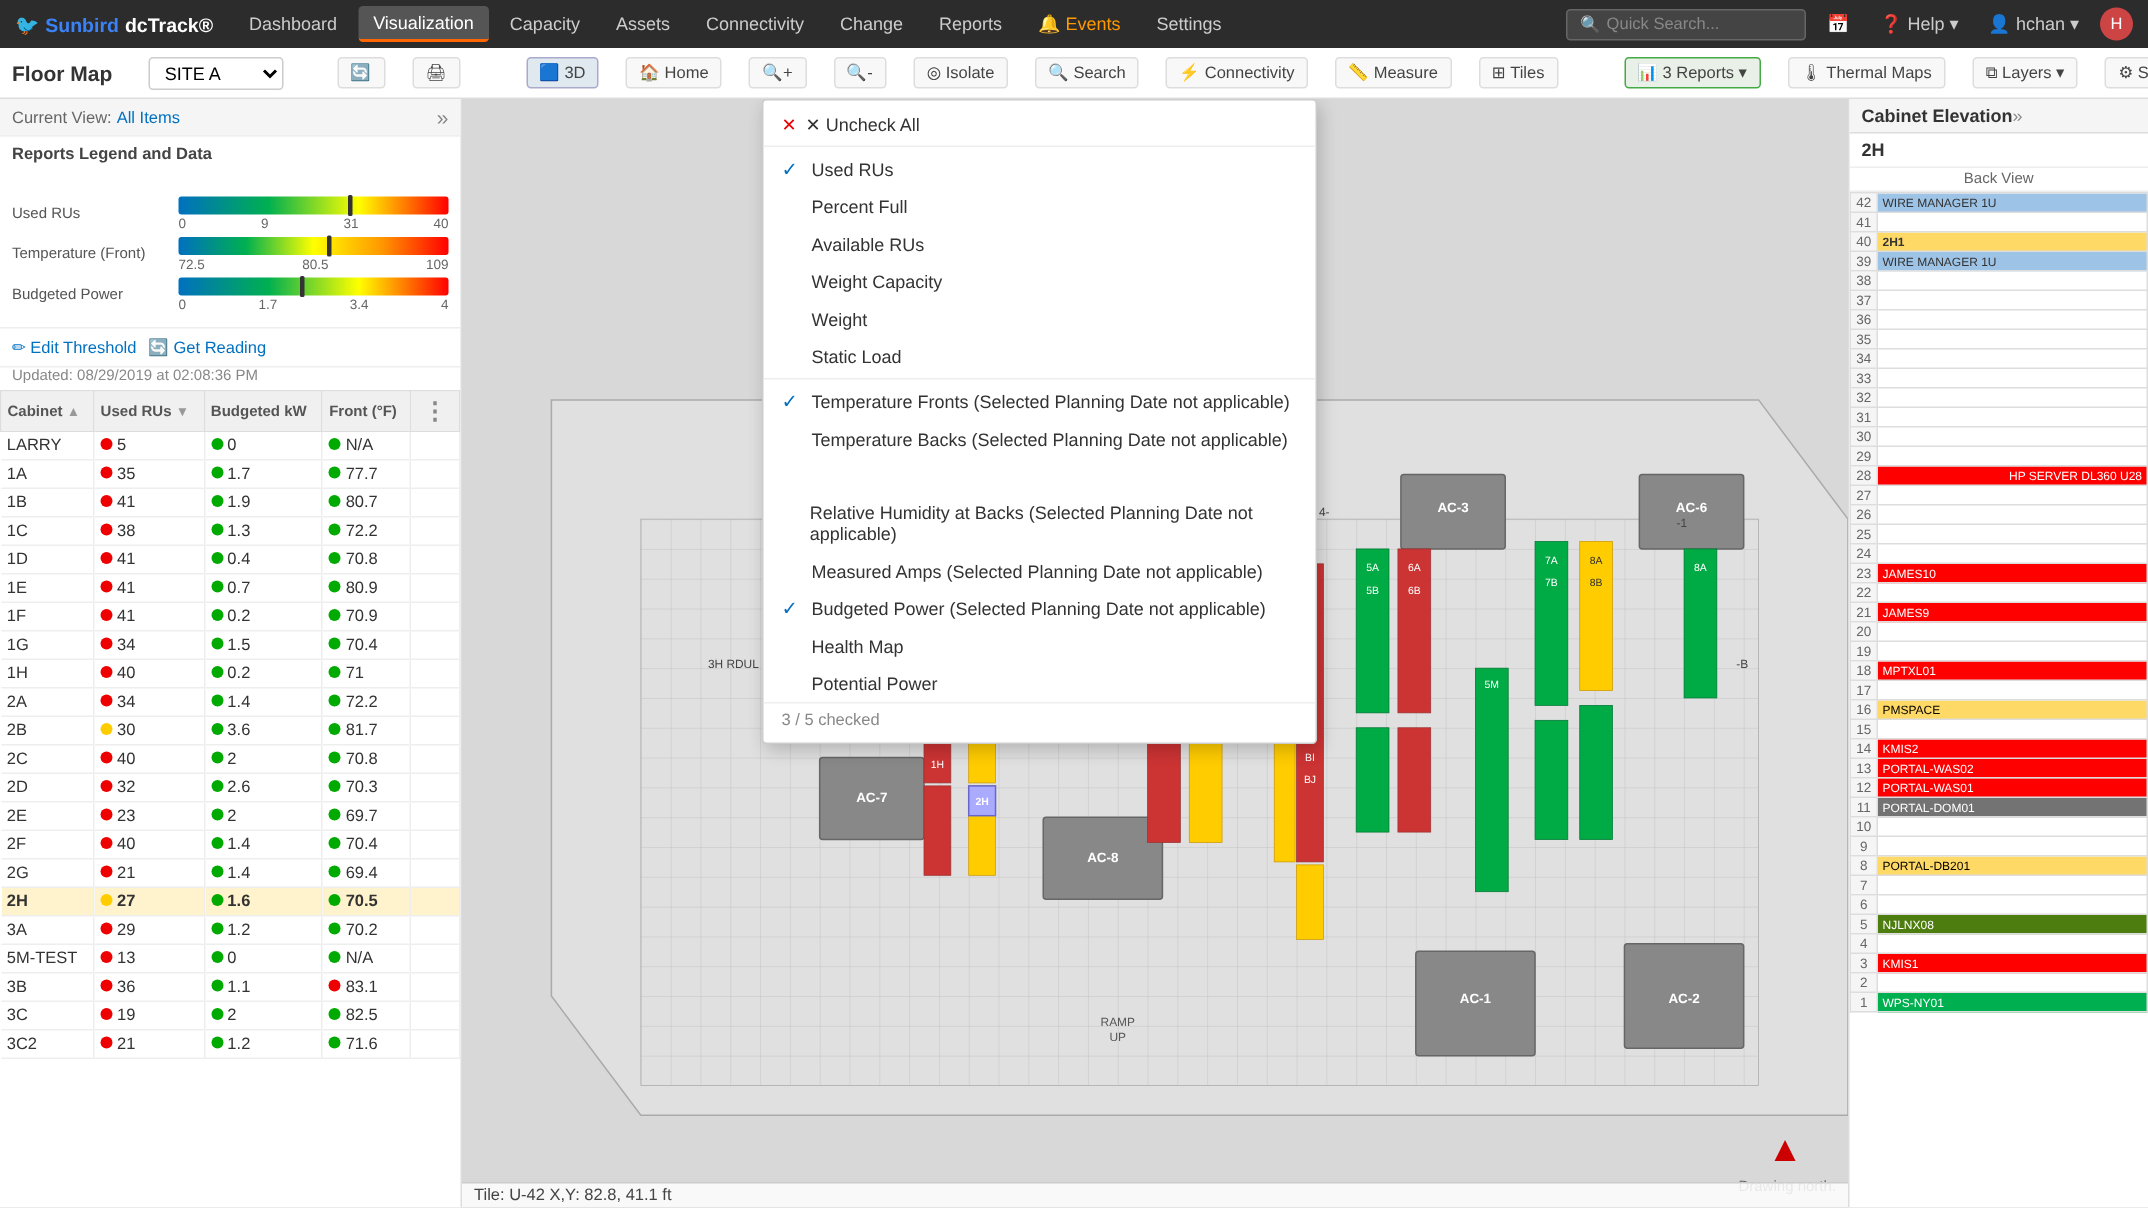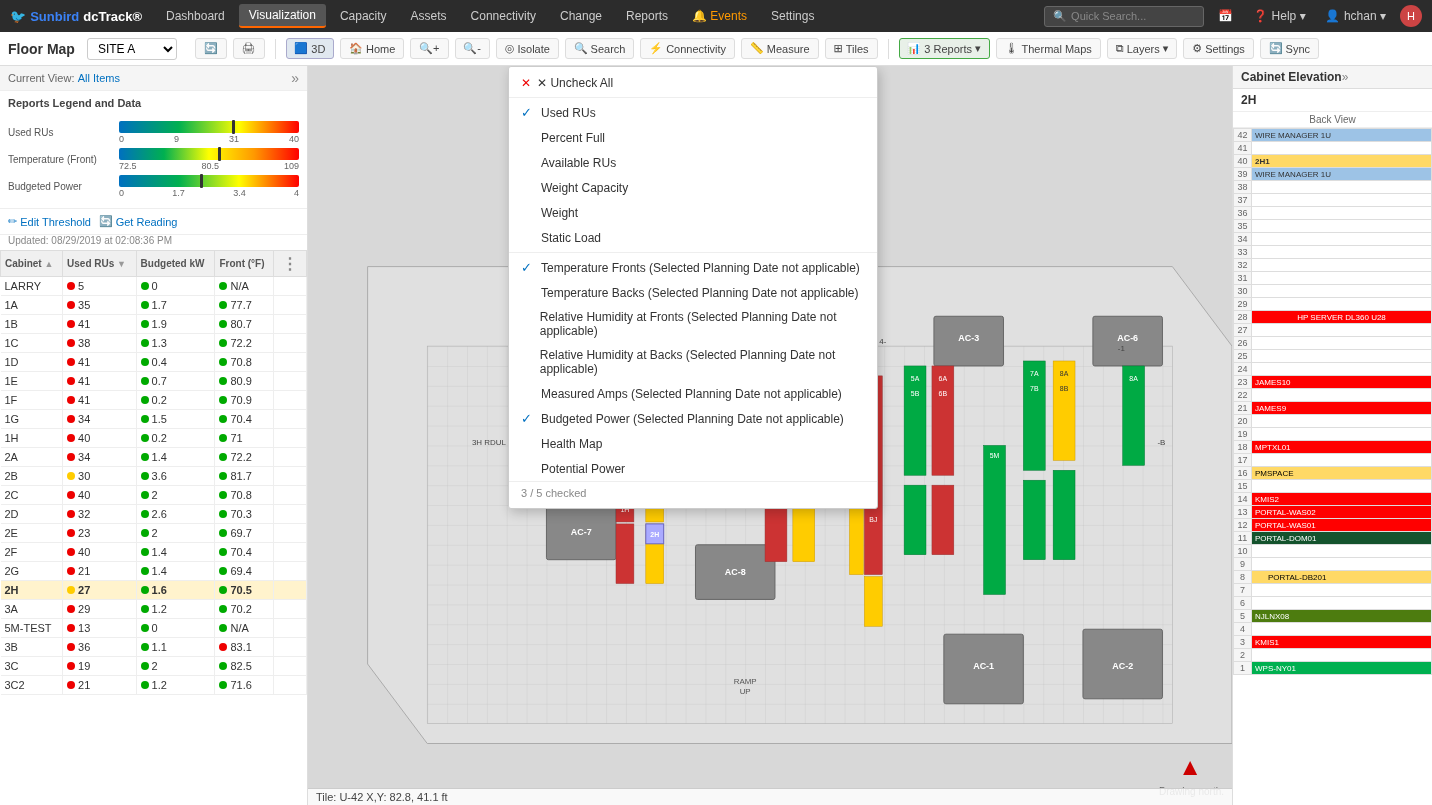--- a/index.html
+++ b/index.html
@@ -52,21 +52,21 @@
     .nav-right-icon { color: #ccc; font-size: 12px; cursor: pointer; padding: 2px 6px; }
 
     
     .toolbar {
       background: #fff;
       border-bottom: 1px solid #ddd;
       height: 34px;
       display: flex;
       align-items: center;
       padding: 0 8px;
-      gap: 6px;
+      gap: 18px;
     }
     .floor-map-label {
       font-size: 14px;
       font-weight: bold;
       color: #333;
       margin-right: 6px;
       white-space: nowrap;
     }
     .site-select {
       border: 1px solid #ccc;
@@ -117,21 +117,21 @@
       background: #f5f5f5;
     }
     .current-view-label { font-size: 11px; color: #666; }
     .current-view-value { color: #0070c0; font-size: 11px; cursor: pointer; }
     .collapse-btn { cursor: pointer; color: #888; font-size: 14px; }
 
     .legend-section {
       padding: 6px 8px;
       border-bottom: 1px solid #eee;
     }
-    .legend-title { font-size: 11px; font-weight: bold; color: #444; margin-bottom: 12px; }
+    .legend-title { font-size: 11px; font-weight: bold; color: #444; margin-bottom: 22px; }
     .legend-row { display: flex; align-items: center; gap: 6px; margin-bottom: 4px; }
     .legend-label { font-size: 10px; color: #555; width: 105px; }
     .gradient-bar { flex: 1; height: 12px; border-radius: 2px; position: relative; }
     .gradient-blue-red { background: linear-gradient(to right, #0070c0, #00b050, #ffff00, #ff0000); }
     .gradient-temp { background: linear-gradient(to right, #0070c0, #00b050, #ffff00, #ff9900, #ff0000); }
     .gradient-power { background: linear-gradient(to right, #0070c0, #00b050, #ffff00, #ff0000); }
     .gradient-marker {
       position: absolute;
       top: -1px;
       width: 3px;
@@ -245,21 +245,21 @@
     .row-num { color: #666; font-size: 9px; width: 18px; background: #f5f5f5; }
     .ru-wire-mgr { background: #9dc3e6; color: #333; font-size: 8px; }
     .ru-2h1 { background: #ffd966; color: #333; font-size: 8px; font-weight: bold; }
     .ru-empty { background: #fff; }
     .ru-hp { background: #ff0000; color: #fff; font-size: 8px; }
     .ru-james10 { background: #ff0000; color: #fff; font-size: 8px; }
     .ru-james9 { background: #ff0000; color: #fff; font-size: 8px; }
     .ru-pmspace { background: #ffd966; font-size: 8px; }
     .ru-kmis2 { background: #ff0000; color: #fff; font-size: 8px; }
     .ru-portal-was { background: #ff0000; color: #fff; font-size: 8px; }
-    .ru-portal-dom { background: #14532d; color: #fff; font-size: 8px; margin-left: 24px; }
+    .ru-portal-dom { background: #737373; color: #fff; font-size: 8px; margin-left: 24px; }
     .ru-portal-db { background: #ffd966; font-size: 8px; }
     .ru-njlnx { background: #4d7c0f; color: #fff; font-size: 8px; }
     .ru-kmis1 { background: #ff0000; color: #fff; font-size: 8px; }
     .ru-wps { background: #00b050; color: #fff; font-size: 8px; }
 
     
     .status-bar {
       position: absolute;
       bottom: 0;
       left: 0;
@@ -837,21 +837,20 @@
       <div class="dd-item">
         <span class="check">✓</span>
         <span>Temperature Fronts (Selected Planning Date not applicable)</span>
       </div>
       <div class="dd-item">
         <span class="check" style="color:transparent;">✓</span>
         <span>Temperature Backs (Selected Planning Date not applicable)</span>
       </div>
       <div class="dd-item">
         <span class="check" style="color:transparent;">✓</span>
-        <span>Relative Humidity at Fronts (Selected Planning Date not applicable)</span>
       </div>
       <div class="dd-item">
         <span class="check" style="color:transparent;">✓</span>
         <span>Relative Humidity at Backs (Selected Planning Date not applicable)</span>
       </div>
       <div class="dd-item">
         <span class="check" style="color:transparent;">✓</span>
         <span>Measured Amps (Selected Planning Date not applicable)</span>
       </div>
       <div class="dd-item">
@@ -941,21 +940,21 @@
             <tr>
       <td class="row-num">30</td>
       <td class="ru-empty" style="text-align:left;padding-left:3px;"></td>
     </tr>
             <tr>
       <td class="row-num">29</td>
       <td class="ru-empty" style="text-align:left;padding-left:3px;"></td>
     </tr>
             <tr>
       <td class="row-num">28</td>
-      <td class="ru-hp" style="text-align:center;padding-left:3px;">HP SERVER DL360 U28</td>
+      <td class="ru-hp" style="text-align:right;padding-left:3px;">HP SERVER DL360 U28</td>
     </tr>
             <tr>
       <td class="row-num">27</td>
       <td class="ru-empty" style="text-align:left;padding-left:3px;"></td>
     </tr>
             <tr>
       <td class="row-num">26</td>
       <td class="ru-empty" style="text-align:left;padding-left:3px;"></td>
     </tr>
             <tr>
@@ -1021,21 +1020,21 @@
             <tr>
       <td class="row-num">10</td>
       <td class="ru-empty" style="text-align:left;padding-left:3px;"></td>
     </tr>
             <tr>
       <td class="row-num">9</td>
       <td class="ru-empty" style="text-align:left;padding-left:3px;"></td>
     </tr>
             <tr>
       <td class="row-num">8</td>
-      <td class="ru-portal-db" style="text-align:left;padding-left:16px;">PORTAL-DB201</td>
+      <td class="ru-portal-db" style="text-align:left;padding-left:3px;">PORTAL-DB201</td>
     </tr>
             <tr>
       <td class="row-num">7</td>
       <td class="ru-empty" style="text-align:left;padding-left:3px;"></td>
     </tr>
             <tr>
       <td class="row-num">6</td>
       <td class="ru-empty" style="text-align:left;padding-left:3px;"></td>
     </tr>
             <tr>

